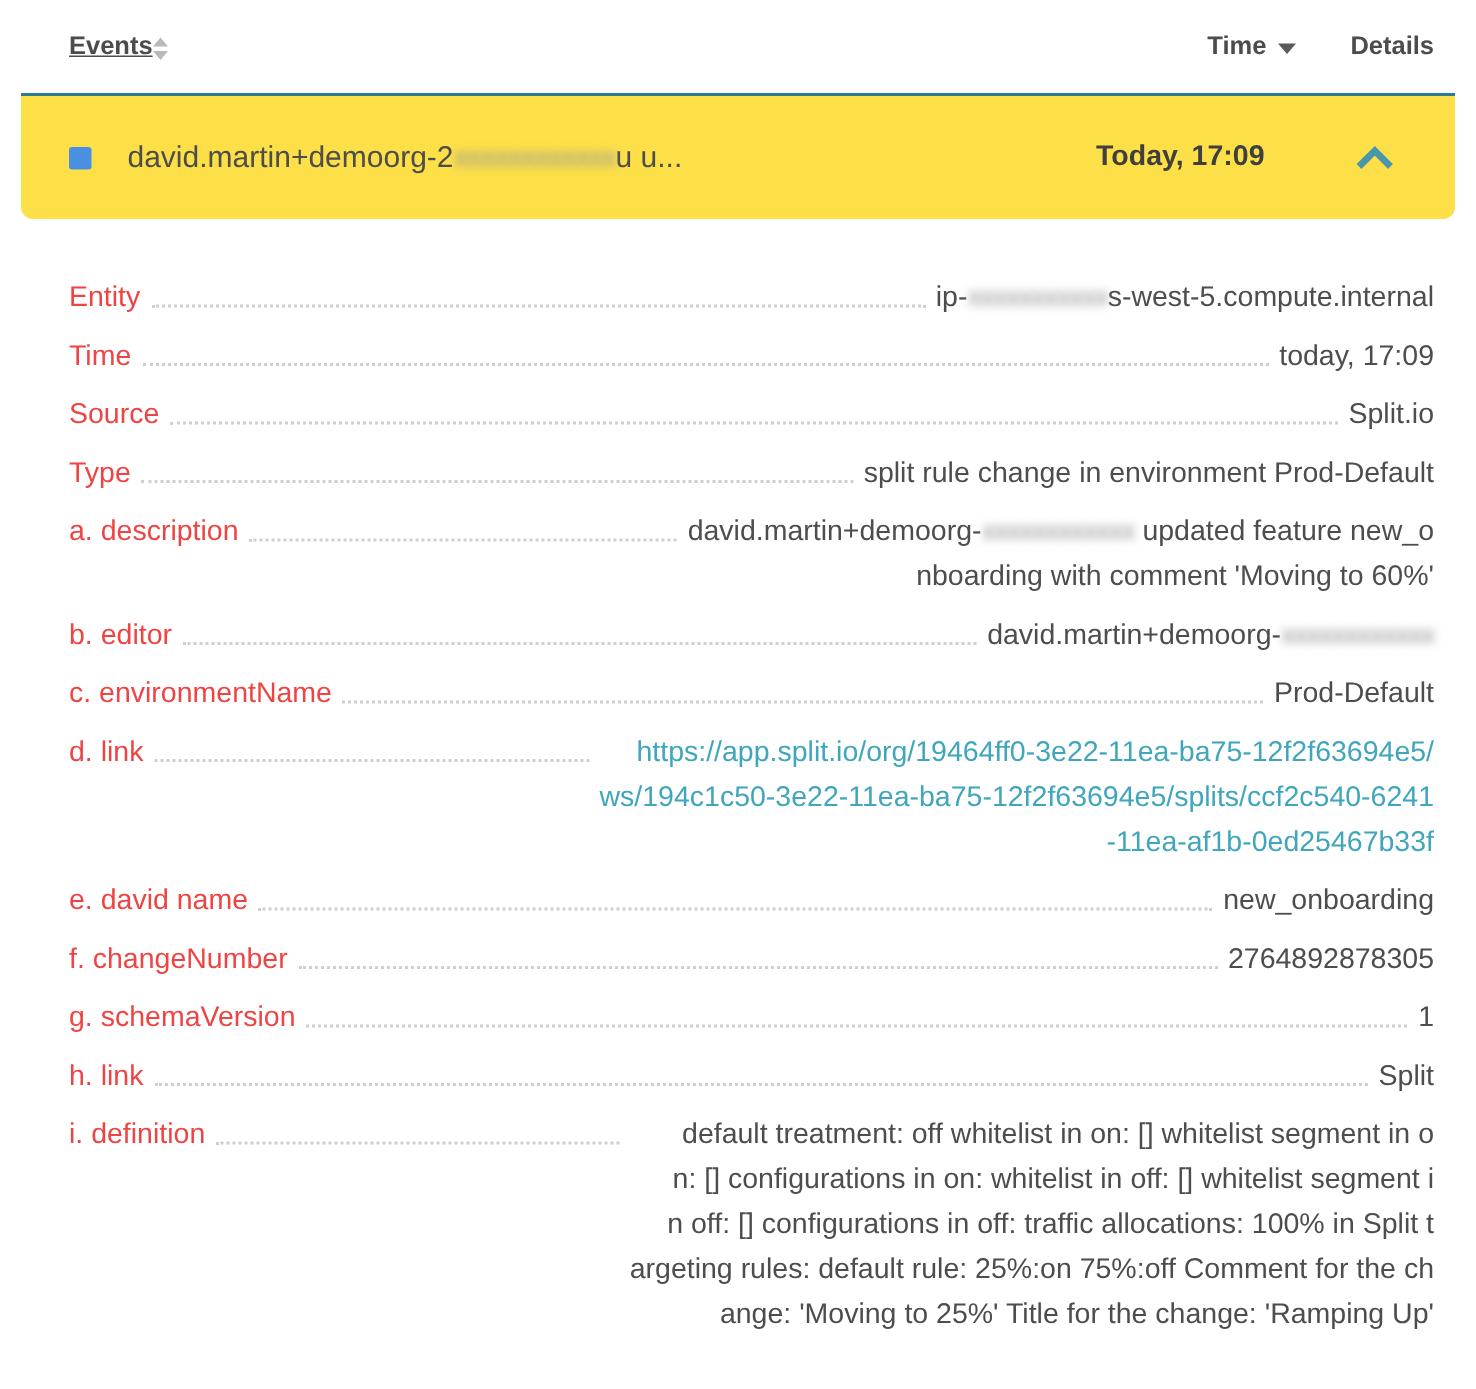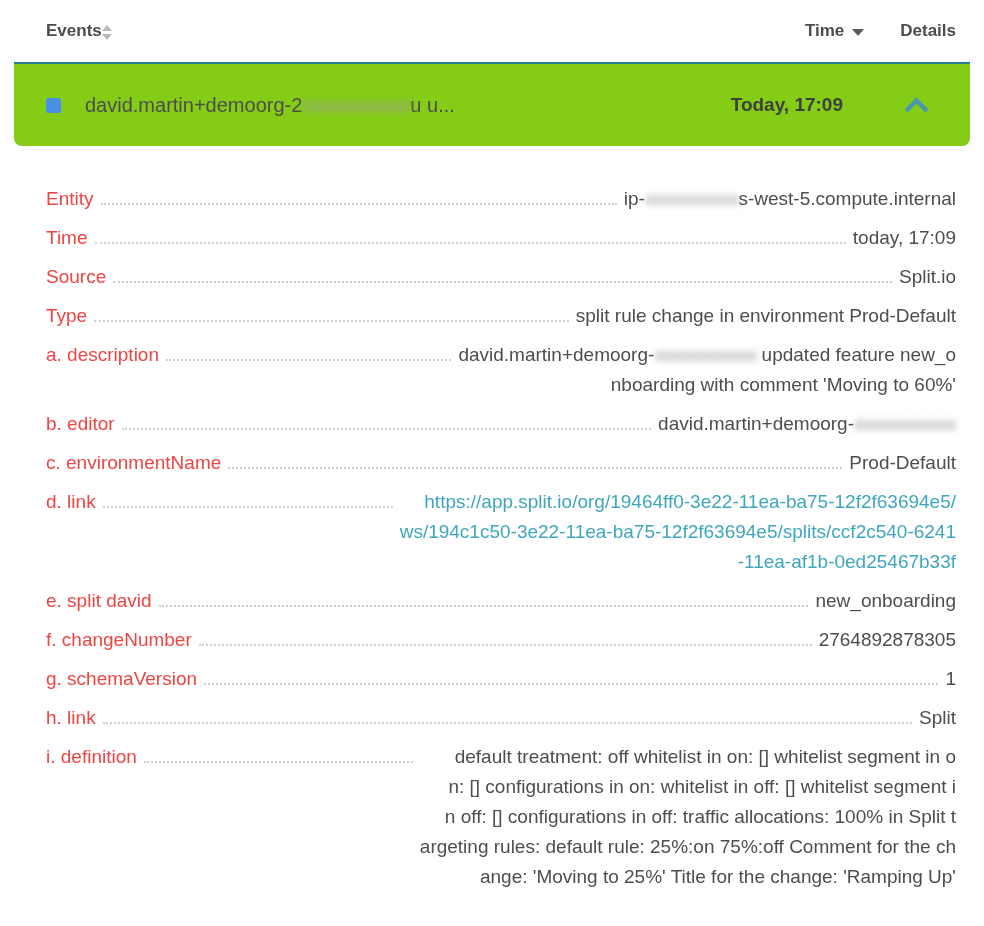--- a/index.html
+++ b/index.html
@@ -10,33 +10,33 @@
     color:#4d4d4d;
   }
 
   
   .table-header {
     height:62px;
     display:flex; align-items:center;
     padding:0 28px 0 46px;
     font-size:17px; font-weight:bold; color:#4c4c4c;
   }
-  .events-col { flex:1 1 auto; display:flex; align-items:center; gap:0; cursor:pointer; }
+  .events-col { flex:1 1 auto; display:flex; align-items:center; gap:0; cursor:pointer;text-decoration:underline; }
   .sort-icon { display:inline-flex; flex-direction:column; gap:3px; margin-top:2px; }
   .tri-up   { width:0; height:0; border-left:5px solid transparent; border-right:5px solid transparent; border-bottom:6px solid #b9b9b9; }
   .tri-down { width:0; height:0; border-left:5px solid transparent; border-right:5px solid transparent; border-top:6px solid #b9b9b9; }
   .time-col { display:flex; align-items:center; gap:8px; margin-right:36px; cursor:pointer; }
   .caret-down { width:0; height:0; border-left:6px solid transparent; border-right:6px solid transparent; border-top:7px solid #5a5a5a; margin-top:3px; }
   .details-col { }
 
   
   .event-row {
     margin:0 14px;
     height:84px;
-    background:#84cc16;
+    background:#fde047;
     border-top:2px solid #2b7e90;
     border-radius:0 0 8px 8px;
     display:flex; align-items:center;
     padding:0 40px 0 32px;
     cursor:pointer;
   }
   .event-square {
     width:15px; height:15px; background:#4a90e2; border-radius:2px;
     flex:0 0 auto; margin-right:24px;
   }
@@ -140,21 +140,21 @@
       <span class="detail-value"><span>Prod-Default</span></span>
     </div>
     <div class="detail-row">
       <span class="detail-label">d. link</span>
       <span class="leader"></span>
       <span class="detail-value"><a class="detail-link" href="#"><span>https://app.split.io/org/19464ff0-3e22-11ea-ba75-12f2f63694e5/
 ws/194c1c50-3e22-11ea-ba75-12f2f63694e5/splits/ccf2c540-6241
 -11ea-af1b-0ed25467b33f</span></a></span>
     </div>
     <div class="detail-row">
-      <span class="detail-label">e. split david</span>
+      <span class="detail-label">e. david name</span>
       <span class="leader"></span>
       <span class="detail-value"><span>new_onboarding</span></span>
     </div>
     <div class="detail-row">
       <span class="detail-label">f. changeNumber</span>
       <span class="leader"></span>
       <span class="detail-value"><span>2764892878305</span></span>
     </div>
     <div class="detail-row">
       <span class="detail-label">g. schemaVersion</span>

